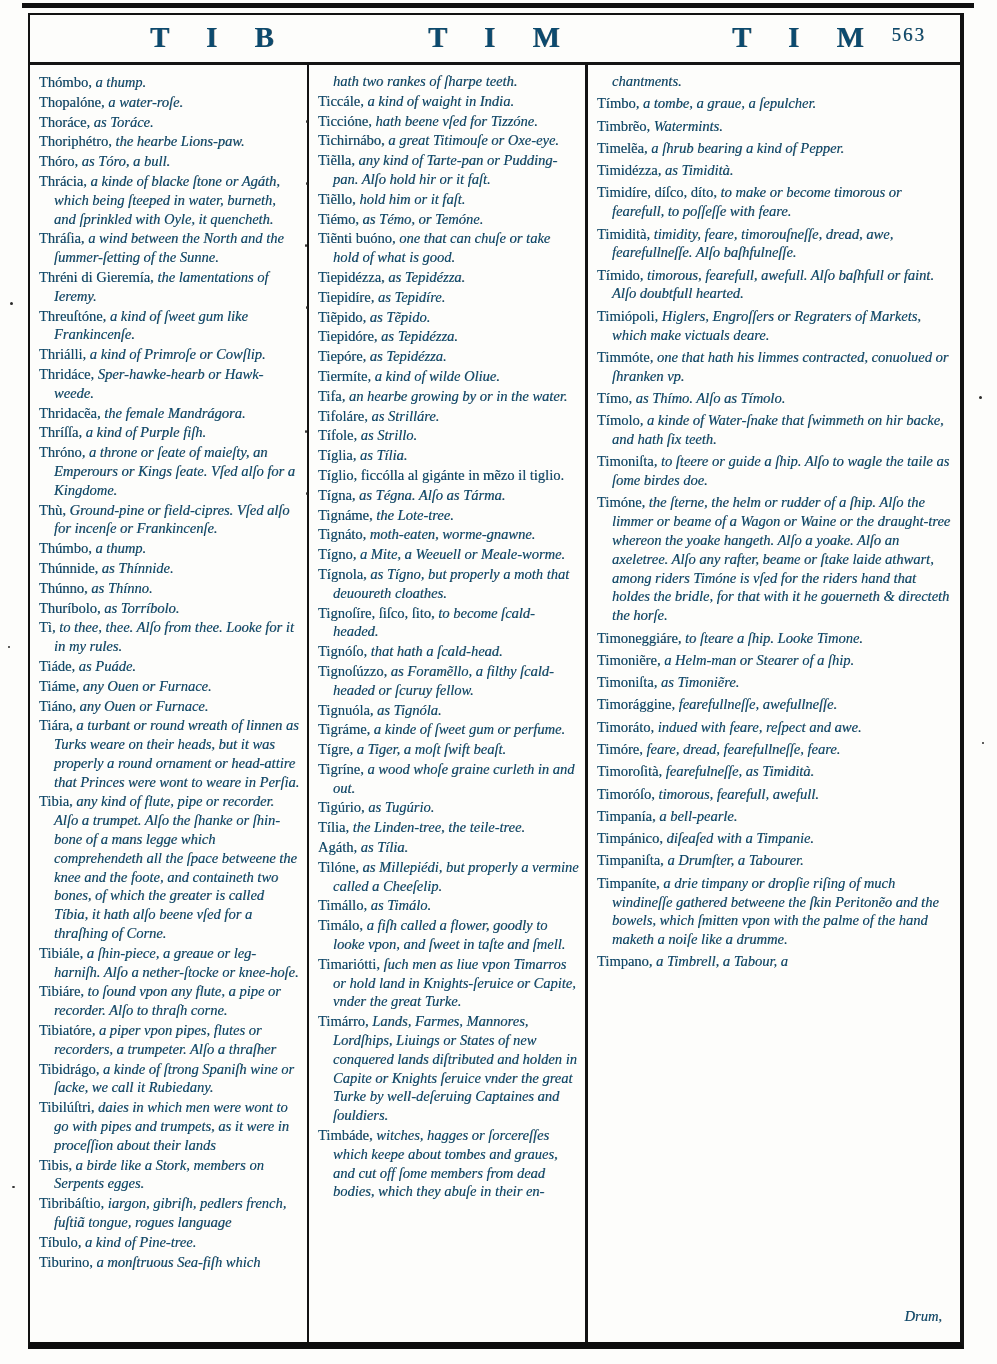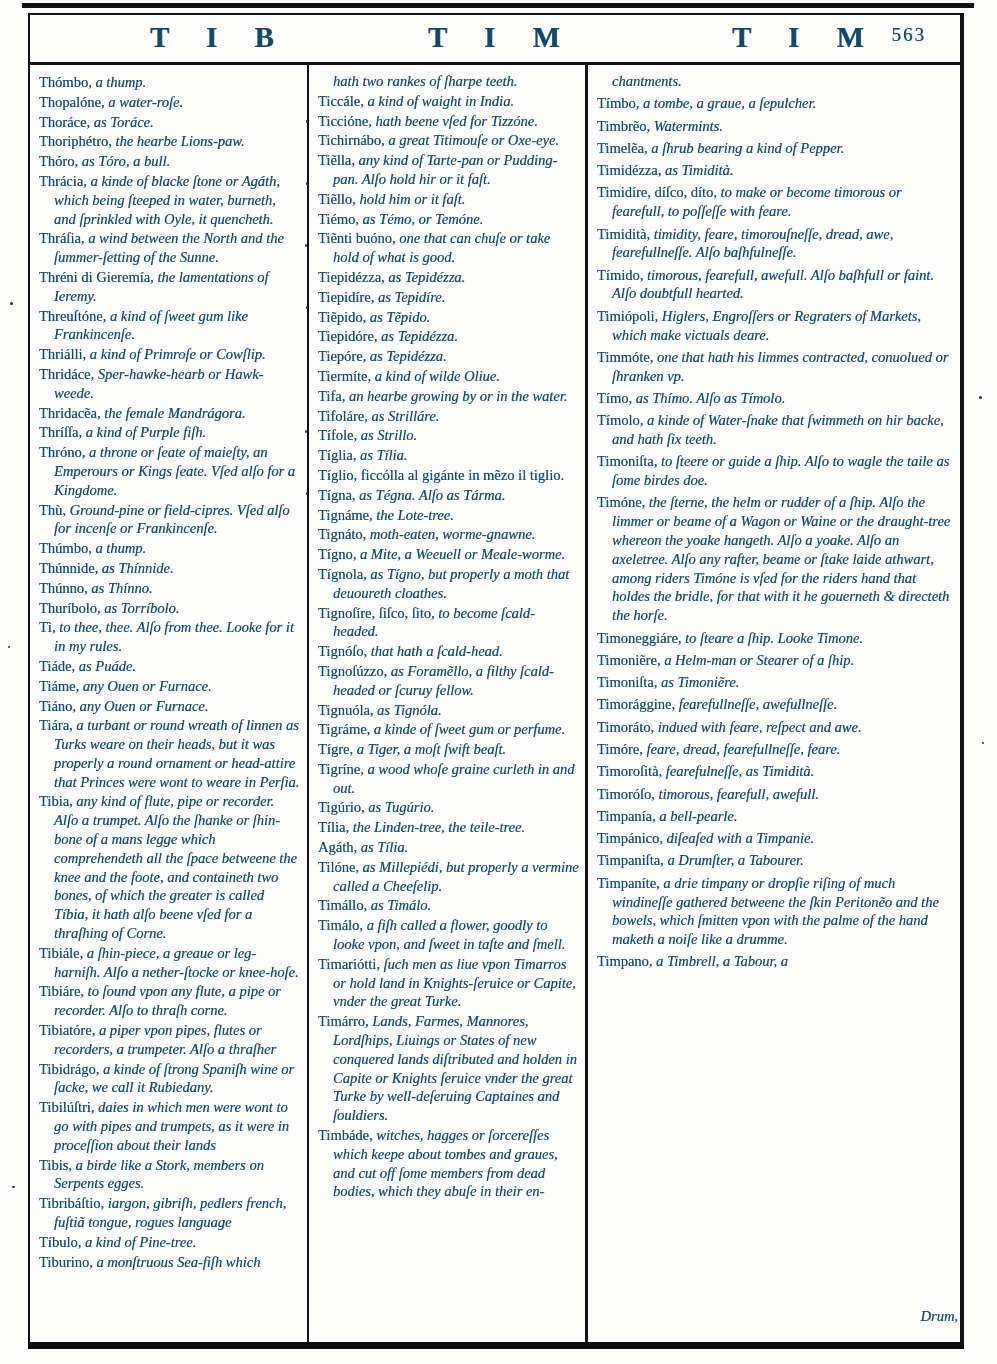--- a/index.html
+++ b/index.html
@@ -56,21 +56,21 @@
   .col-3{flex:1;border-left:3px solid #131313;}
   .entry{
     padding-left:15px;text-indent:-15px;
     margin-top:1px;
   }
   .col-3 .entry{margin-top:3.5px;}
   .entry.cont{text-indent:0;margin-top:0;}
   .hw{font-style:normal;}
   .def{font-style:italic;}
   .catchword{
-    position:absolute;right:2px;bottom:16px;
+    position:absolute;right:18px;bottom:16px;
     font-style:italic;font-size:14.5px;
   }
   .speck{position:absolute;background:#2a2a2a;border-radius:50%;}
 </style>
 </head>
 <body>
 
 <div class="page">
   <div class="top-bar"></div>
 

